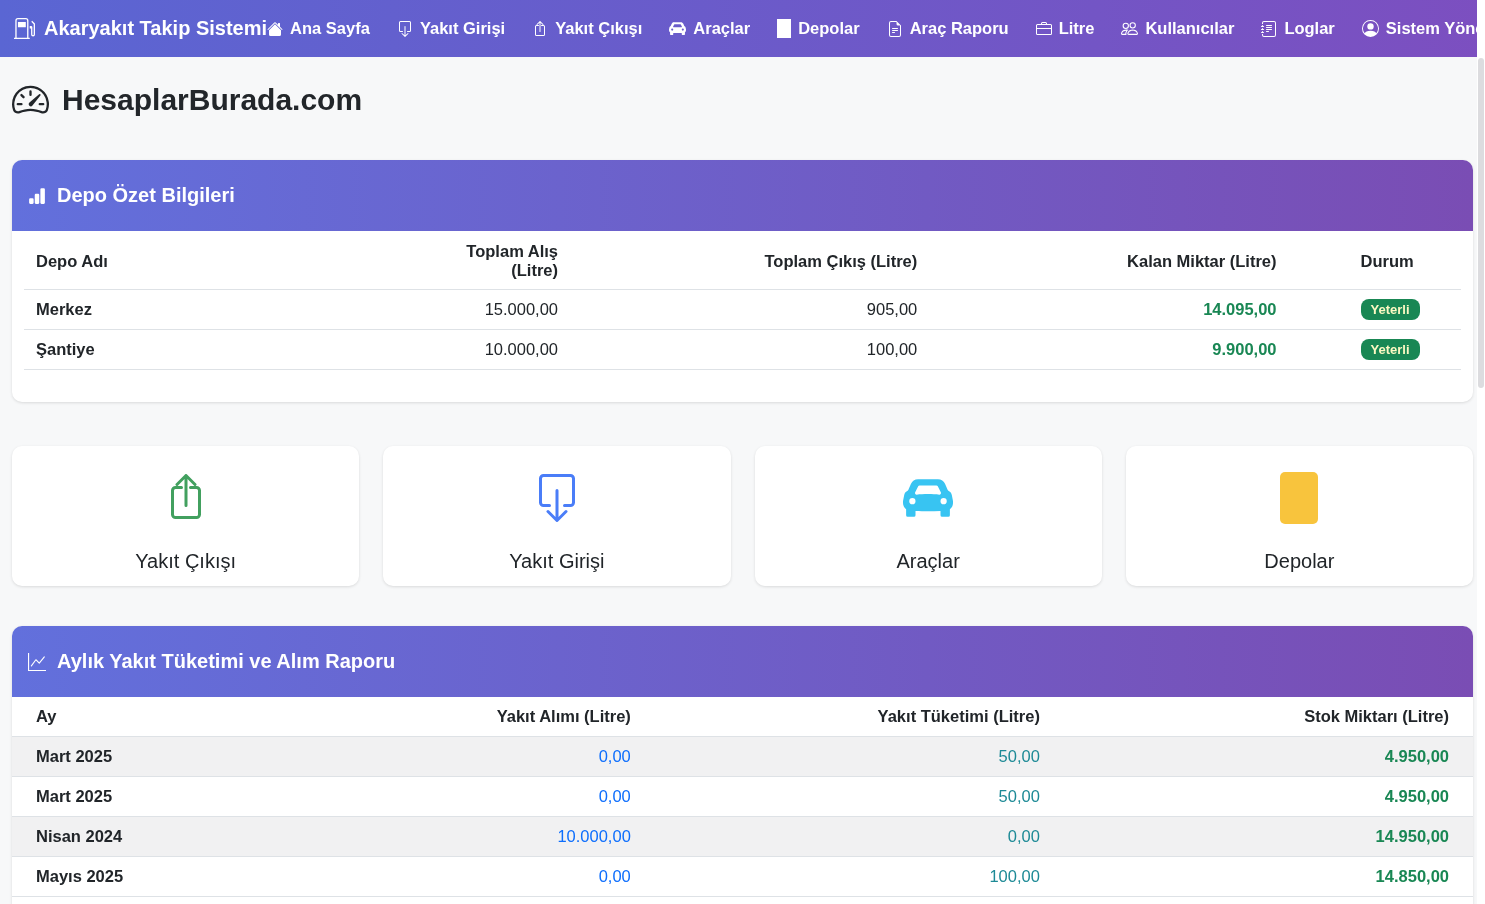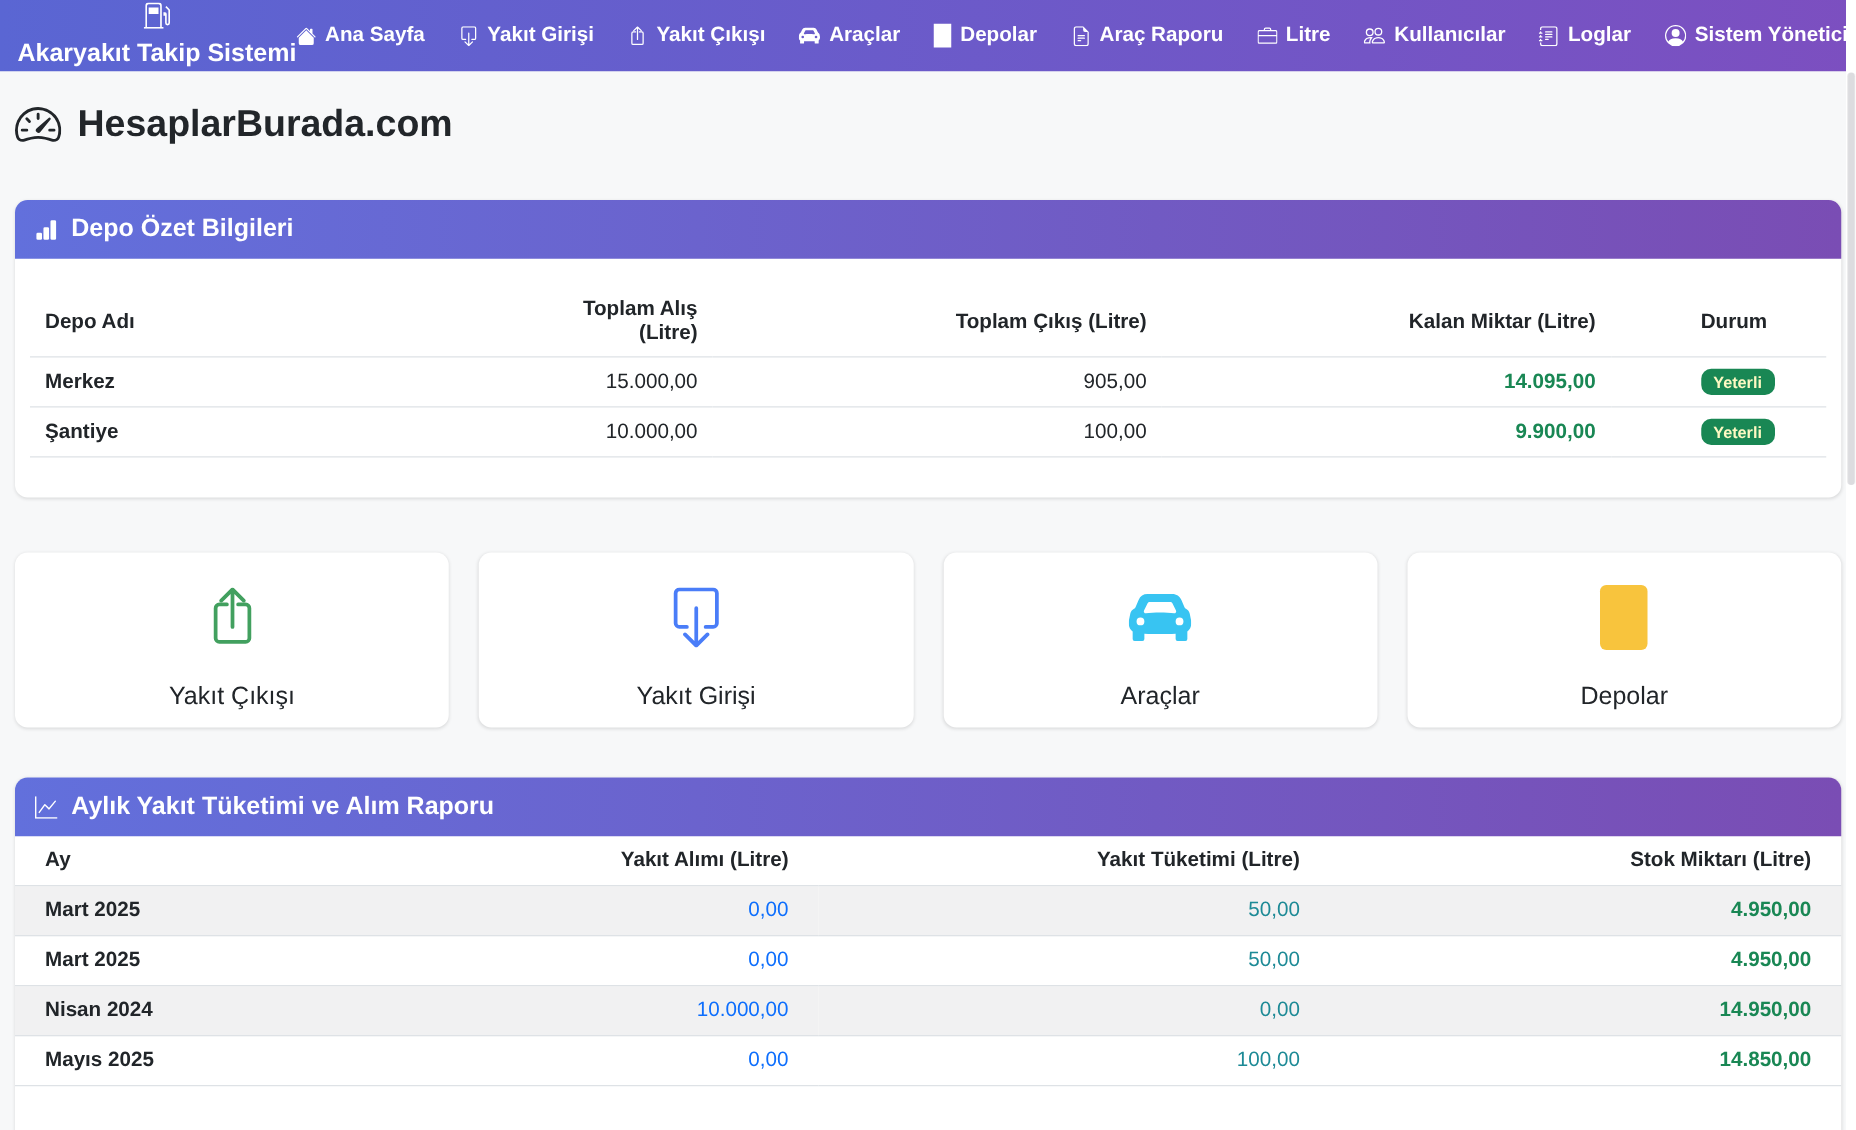--- a/index.html
+++ b/index.html
@@ -14,21 +14,21 @@
   .navbar {
     height: 57px;
     background: linear-gradient(to right, #5a66d3, #7c4fc0);
     display: flex;
     align-items: center;
     padding: 0 20px 0 14px;
     color: #fff;
   }
   .brand {
     display: flex; align-items: center; gap: 9px;
-    font-size: 20px; font-weight: 700; cursor: pointer; white-space: nowrap; flex-direction: column;
+    font-size: 20px; font-weight: 700; cursor: pointer; white-space: nowrap;
   }
   .nav { margin-left: auto; display: flex; align-items: center; gap: 27px; }
   .nav-item {
     display: flex; align-items: center; gap: 7px;
     font-size: 16.5px; font-weight: 600; cursor: pointer; white-space: nowrap;
   }
   .nav-item svg, .brand svg { flex: 0 0 auto; }
   .nav-square { width: 14px; height: 19px; background: #fff; }
 
   
@@ -38,32 +38,32 @@
     font-size: 30px; font-weight: 700; margin: 0 0 42px; color: #22262a;
   }
 
   .card {
     background: #fff; border-radius: 10px;
     box-shadow: 0 1px 3px rgba(0,0,0,.12);
   }
   .card-header {
     background: linear-gradient(to right, #6270dc, #7a4db4);
     color: #fff; font-size: 20px; font-weight: 700;
-    padding: 12px 16px; border-radius: 10px 10px 0 0;
+    padding: 24px 16px; border-radius: 10px 10px 0 0;
     display: flex; align-items: center; gap: 11px;
   }
 
   table { width: 100%; border-collapse: collapse; font-size: 16.5px; }
   th, td { padding: 9px 12px; border-bottom: 1px solid #dee2e6; text-align: left; }
   th { font-weight: 700; }
   .num { text-align: right; }
 
   
   .depot-card { margin-bottom: 44px; }
-  .depot-body { padding: 2px 12px 32px; margin-top: 20px; }
+  .depot-body { padding: 2px 12px 32px; }
   .t1-c1 { width: 27%; }
   .t1-c2 { width: 11%; }
   .t1-c3 { width: 25%; }
   .t1-c4 { width: 25%; }
   .t1-c5 { width: 12%; padding-left: 72px; }
   .bold { font-weight: 700; }
   .green-bold { color: #198754; font-weight: 700; }
   .badge {
     display: inline-block; background: #198754; color: #fef9c3;
     font-size: 13px; font-weight: 700; padding: 4px 10px; border-radius: 8px;

